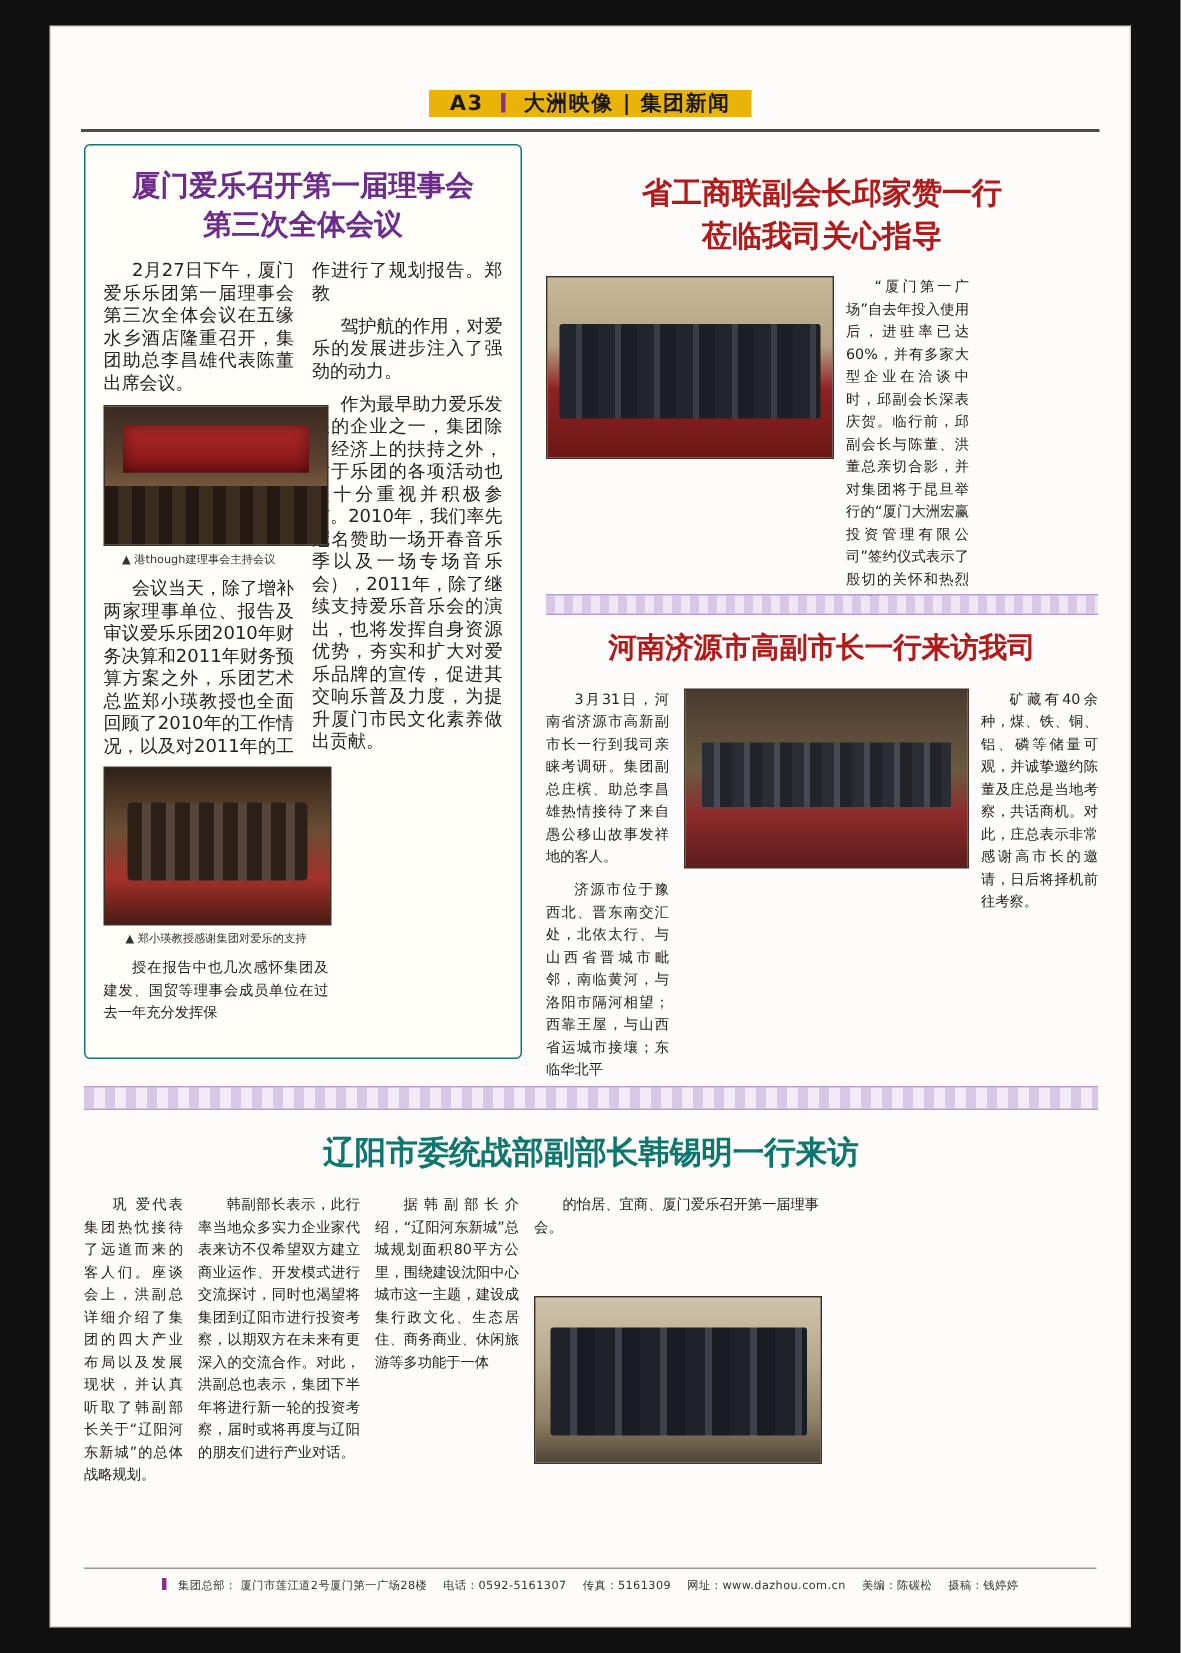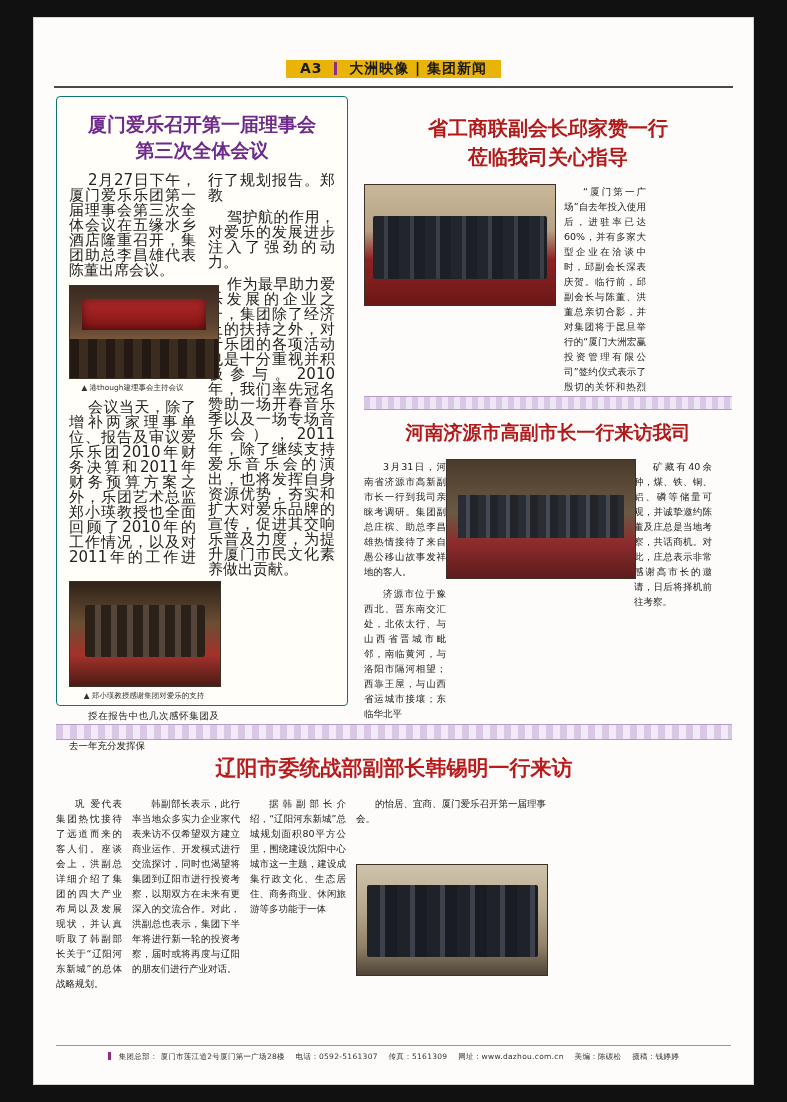--- a/index.html
+++ b/index.html
@@ -45,21 +45,21 @@
     background:#fffef8;
   }
   .art1 h1{
     margin:4px 0 10px 0;text-align:center;
     font-size:19px;line-height:26px;font-weight:bold;
     color:#6e2b8b;
     font-family:"DejaVu Sans","Liberation Sans",sans-serif;
   }
   .cols2{column-count:2;column-gap:12px;}
   .art1 p{
-    margin:0 0 7px 0;font-size:15px;line-height:15px;
+    margin:0 0 7px 0;font-size:12px;line-height:15px;
     color:#222;text-align:justify;text-indent:19px;
   }
   .photo{
     background:#6d5a4a;position:relative;overflow:hidden;
     border:1px solid #3d3026;
   }
   .cap{
     font-size:7.5px;color:#333;text-align:center;
     margin:3px 0 7px 0;line-height:11px;
   }
@@ -84,21 +84,21 @@
   .wide-divider{
     position:absolute;left:22px;top:706px;width:676px;height:14px;
     background:
       repeating-linear-gradient(90deg,#d9c7e6 0 7px,#f2eaf7 7px 14px);
     border-top:1px solid #b79ccb;border-bottom:1px solid #b79ccb;
   }
   
   .art4{left:22px;top:736px;width:676px;}
   .art4 h1{
     margin:0 0 14px 0;text-align:center;font-size:21px;
-    font-weight:bold;color:#b91c1c;
+    font-weight:bold;color:#0f766e;
   }
   .art4 .grid{
     display:flex;gap:10px;align-items:flex-start;
   }
   .art4 .c{width:100px;}
   .art4 .c.narrow{width:66px;}
   
   .footer{
     position:absolute;left:22px;right:22px;bottom:22px;
     border-top:1px solid #999;padding-top:6px;
@@ -203,21 +203,21 @@
       <div style="width:82px;">
         <p>“厦门第一广场”自去年投入使用后，进驻率已达60%，并有多家大型企业在洽谈中时，邱副会长深表庆贺。临行前，邱副会长与陈董、洪董总亲切合影，并对集团将于昆旦举行的“厦门大洲宏赢投资管理有限公司”签约仪式表示了殷切的关怀和热烈的祝贺。</p>
       </div>
     </div>
   </div>
 
   <div class="divider" style="top:378px;"></div>
 
   <div class="block art3">
     <h1>河南济源市高副市长一行来访我司</h1>
-    <div style="display:flex;align-items:flex-start;">
+    <div style="display:flex;align-items:flex-start;justify-content:space-between;">
       <div style="width:82px;">
         <p>3月31日，河南省济源市高新副市长一行到我司亲睐考调研。集团副总庄槟、助总李昌雄热情接待了来自愚公移山故事发祥地的客人。</p>
         <p>济源市位于豫西北、晋东南交汇处，北依太行、与山西省晋城市毗邻，南临黄河，与洛阳市隔河相望；西靠王屋，与山西省运城市接壤；东临华北平</p>
       </div>
       <div style="width:188px;">
         <div class="photo ph-hall" style="width:188px;height:118px;"></div>
       </div>
       <div style="width:78px;">
         <p>矿藏有40余种，煤、铁、铜、铝、磷等储量可观，并诚挚邀约陈董及庄总是当地考察，共话商机。对此，庄总表示非常感谢高市长的邀请，日后将择机前往考察。</p>
       </div>

